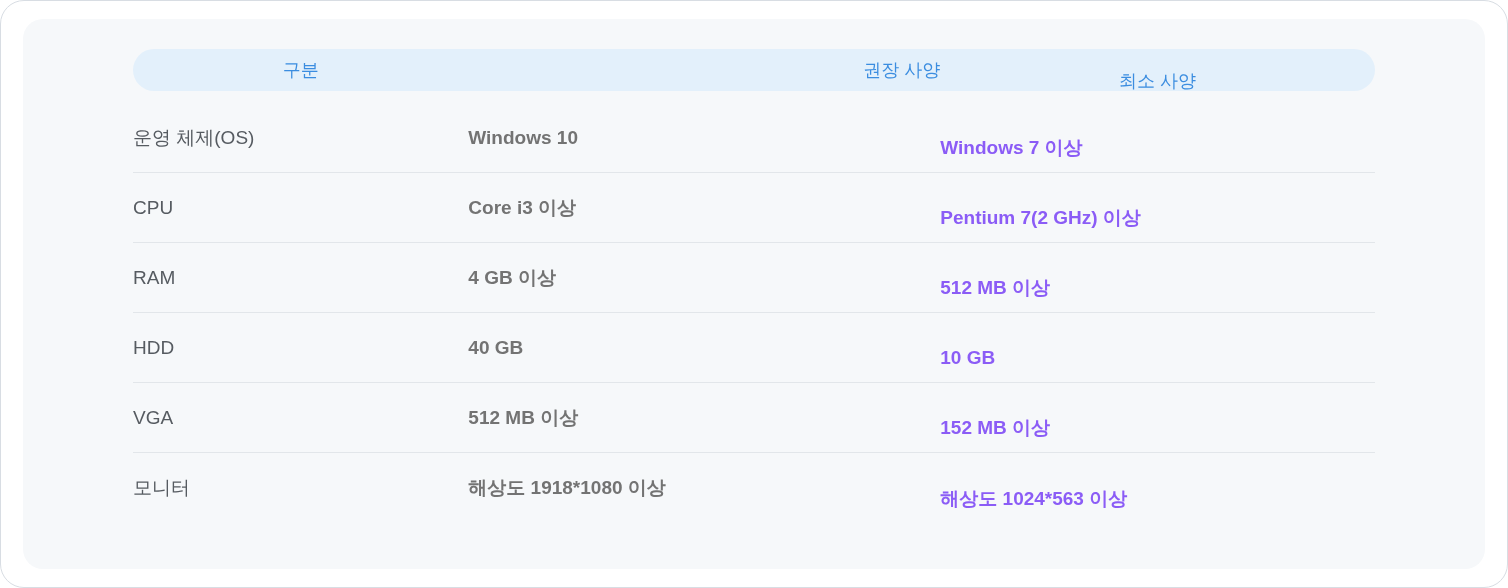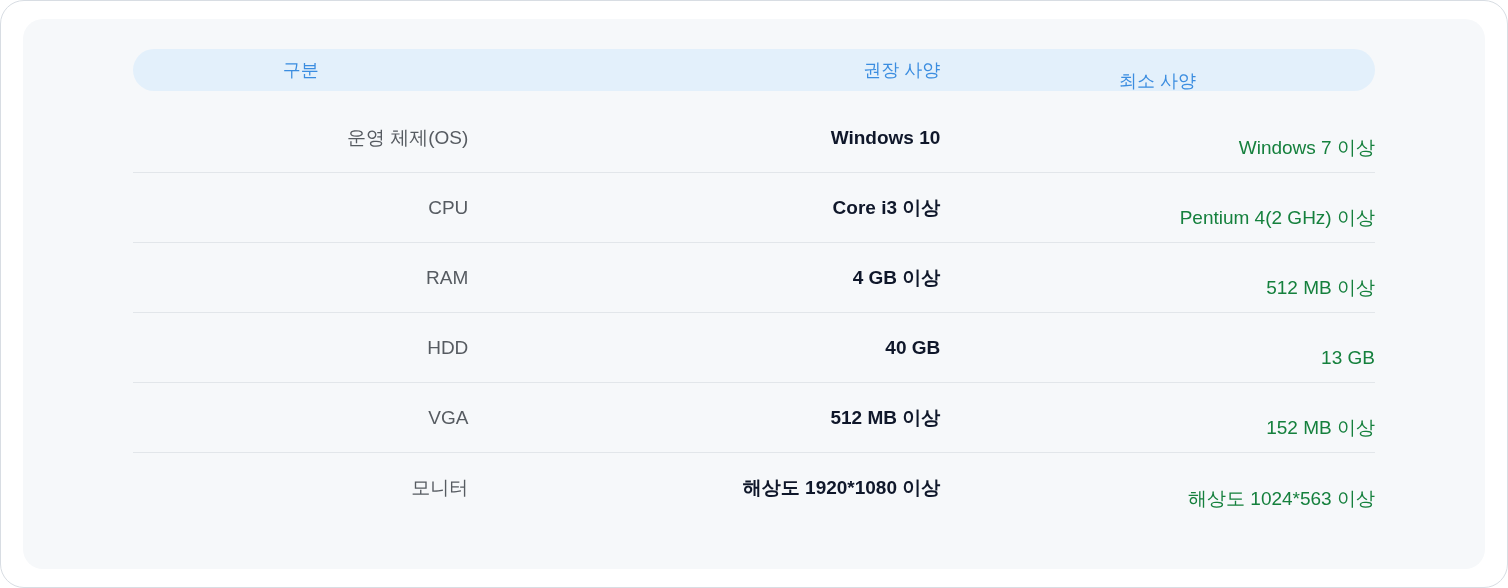--- a/index.html
+++ b/index.html
@@ -55,35 +55,35 @@
     .data-row {
       display: flex;
       align-items: center;
       height: 70px;
       border-bottom: 1px solid #e2e6ea;
     }
     .data-row:last-child {
       border-bottom: none;
     }
     .data-cell {
-      text-align: right;
+      text-align: left;
       font-size: 19px;
       color: #3a3f45;
     }
     .label-cell {
       color: #565b61;
       font-weight: 400;
     }
     .rec-cell {
       font-weight: 700;
-      color: #0f172a;
+      color: #737373;
     }
     .min-cell {
-      font-weight: 400;
-      color: #15803d;
+      font-weight: 700;
+      color: #8b5cf6;
     }
   </style>
 </head>
 <body>
 
 <div class="outer-frame">
   <div class="inner-panel">
     <div class="table">
       <div class="header-row">
         <div class="header-cell col-1">구분</div>
@@ -92,37 +92,37 @@
       </div>
 
       <div class="data-row">
         <div class="data-cell label-cell col-1">운영 체제(OS)</div>
         <div class="data-cell rec-cell col-2">Windows 10</div>
         <div class="data-cell min-cell col-3">Windows 7 이상</div>
       </div>
       <div class="data-row">
         <div class="data-cell label-cell col-1">CPU</div>
         <div class="data-cell rec-cell col-2">Core i3 이상</div>
-        <div class="data-cell min-cell col-3">Pentium 4(2 GHz) 이상</div>
+        <div class="data-cell min-cell col-3">Pentium 7(2 GHz) 이상</div>
       </div>
       <div class="data-row">
         <div class="data-cell label-cell col-1">RAM</div>
         <div class="data-cell rec-cell col-2">4 GB 이상</div>
         <div class="data-cell min-cell col-3">512 MB 이상</div>
       </div>
       <div class="data-row">
         <div class="data-cell label-cell col-1">HDD</div>
         <div class="data-cell rec-cell col-2">40 GB</div>
-        <div class="data-cell min-cell col-3">13 GB</div>
+        <div class="data-cell min-cell col-3">10 GB</div>
       </div>
       <div class="data-row">
         <div class="data-cell label-cell col-1">VGA</div>
         <div class="data-cell rec-cell col-2">512 MB 이상</div>
         <div class="data-cell min-cell col-3">152 MB 이상</div>
       </div>
       <div class="data-row">
         <div class="data-cell label-cell col-1">모니터</div>
-        <div class="data-cell rec-cell col-2">해상도 1920*1080 이상</div>
+        <div class="data-cell rec-cell col-2">해상도 1918*1080 이상</div>
         <div class="data-cell min-cell col-3">해상도 1024*563 이상</div>
       </div>
     </div>
   </div>
 </div>
 
 </body></html>

